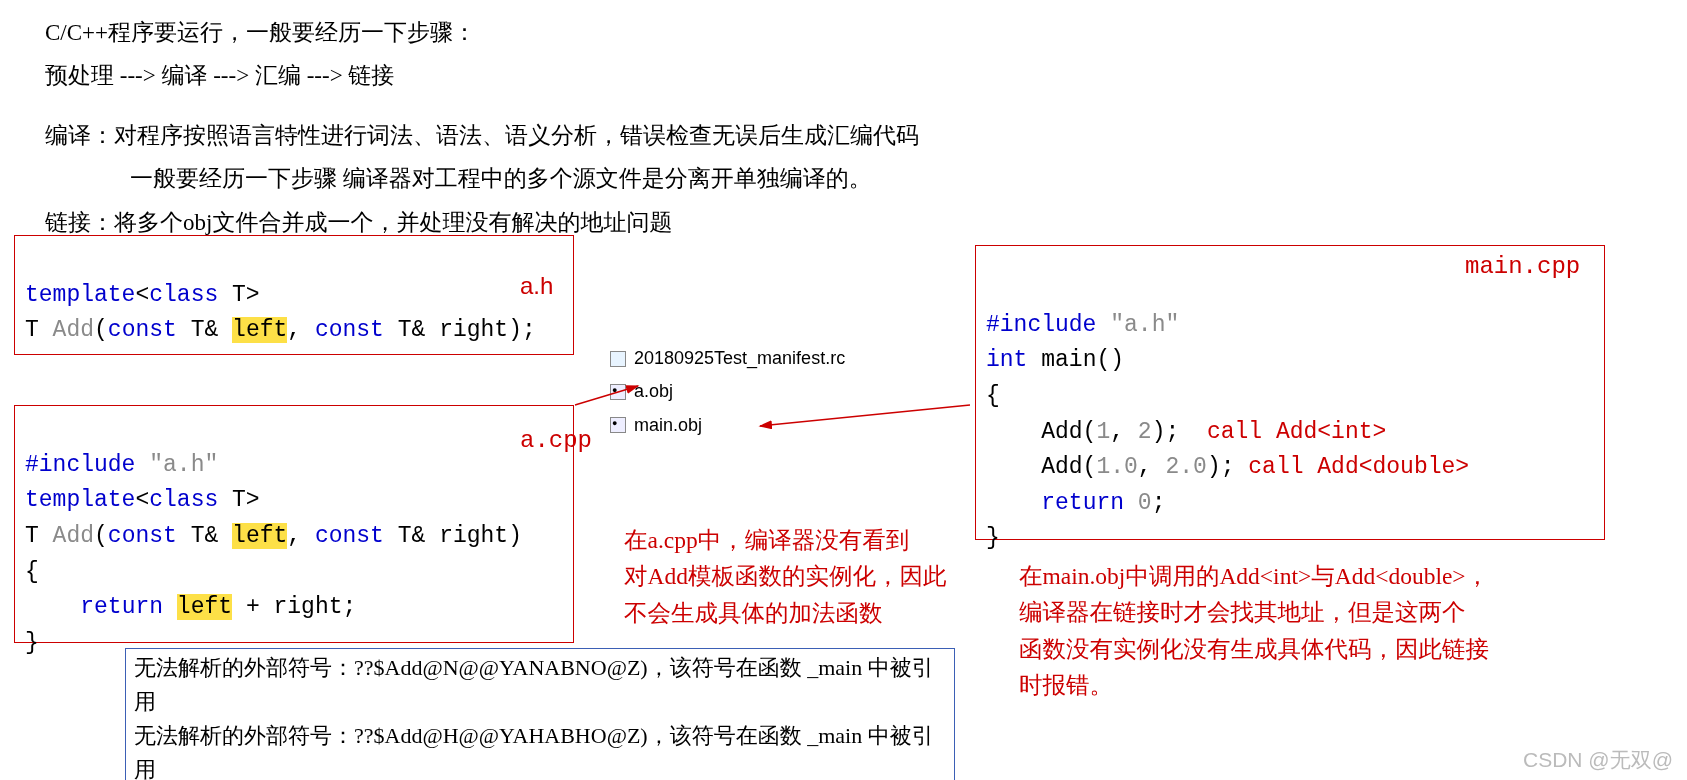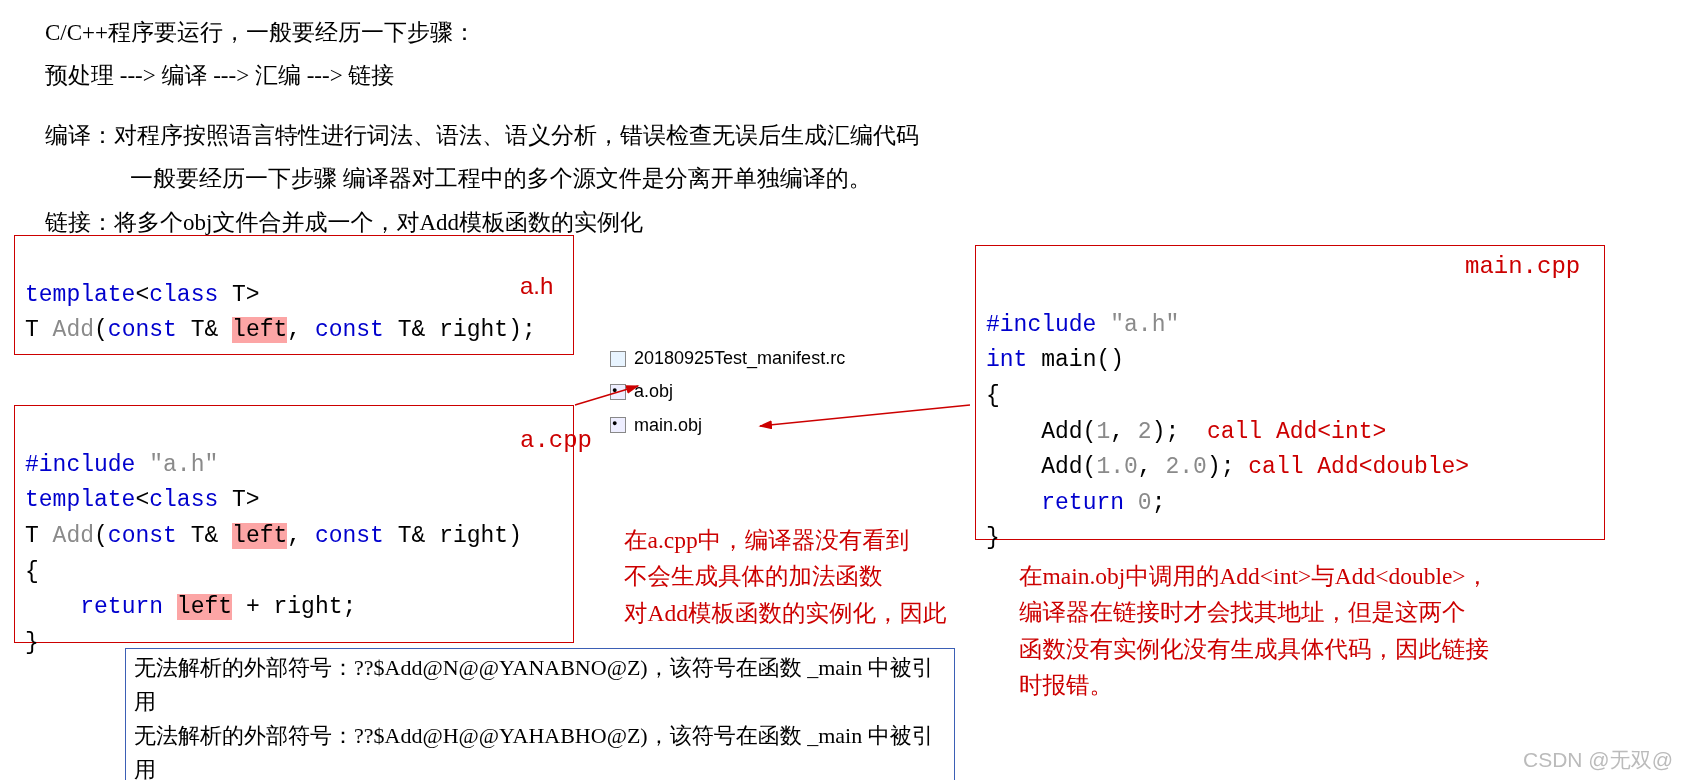--- a/index.html
+++ b/index.html
@@ -35,21 +35,21 @@
   .annot {
     position: absolute;
     color: #cc0000;
     font-size: 23.5px;
     line-height: 1.55;
     margin-left: 44px;
   }
   .kw   { color: #0000cd; }
   .lit  { color: #8a8a8a; }
   .str  { color: #8a8a8a; }
-  .hl   { background: #fca5a5; }
+  .hl   { background: #fde047; }
   .red  { color: #cc0000; }
   .label-ah    { position:absolute; left:520px; top:272px; color:#cc0000; font-family:Liberation Sans, sans-serif; font-size:24px;}
   .label-acpp  { position:absolute; left:520px; top:427px; color:#cc0000; font-family:"Courier New",monospace; font-size:24px;}
   .label-main  { position:absolute; left:1465px; top:253px; color:#cc0000; font-family:"Courier New",monospace; font-size:24px;}
   .files {
     position: absolute;
     left: 610px;
     top: 342px;
     font-family: Tahoma, Arial, sans-serif;
     font-size: 18px;
@@ -65,21 +65,21 @@
 </style>
 </head>
 <body>
 
 <div class="intro">
   <div>C/C++程序要运行，一般要经历一下步骤：</div>
   <div>预处理 ---&gt; 编译 ---&gt; 汇编 ---&gt; 链接</div>
   <div style="height:14px"></div>
   <div>编译：对程序按照语言特性进行词法、语法、语义分析，错误检查无误后生成汇编代码</div>
   <div class="indent">一般要经历一下步骤 编译器对工程中的多个源文件是分离开单独编译的。</div>
-  <div>链接：将多个obj文件合并成一个，对Add模板函数的实例化</div>
+  <div>链接：将多个obj文件合并成一个，并处理没有解决的地址问题</div>
 </div>
 
 <div class="code-box" style="left:14px; top:235px; width:560px; height:120px;">
 <span class="kw">template</span><span>&lt;</span><span class="kw">class</span><span> T&gt;</span>
 <span>T </span><span class="lit">Add</span><span>(</span><span class="kw">const</span><span> T&amp; </span><span class="hl">left</span><span>, </span><span class="kw">const</span><span> T&amp; right);</span>
 </div>
 <div class="label-ah">a.h</div>
 
 <div class="code-box" style="left:14px; top:405px; width:560px; height:238px;">
 <span class="kw">#include</span><span class="str"> "a.h"</span>
@@ -112,22 +112,22 @@
       <span>a.obj</span>
     </div>
   <div class="row">
       <span class="ficon obj"></span>
       <span>main.obj</span>
     </div>
 </div>
 
 <div class="annot" style="left:580px; top:522px;">
   <div>在a.cpp中，编译器没有看到</div>
+  <div>对Add模板函数的实例化，因此</div>
   <div>不会生成具体的加法函数</div>
-  <div>对Add模板函数的实例化，因此</div>
 </div>
 
 <div class="annot" style="left:975px; top:558px;">
   <div>在main.obj中调用的Add&lt;int&gt;与Add&lt;double&gt;，</div>
   <div>编译器在链接时才会找其地址，但是这两个</div>
   <div>函数没有实例化没有生成具体代码，因此链接</div>
   <div>时报错。</div>
 </div>
 
 <div class="err-box" style="left:125px; top:648px; width:830px;">

